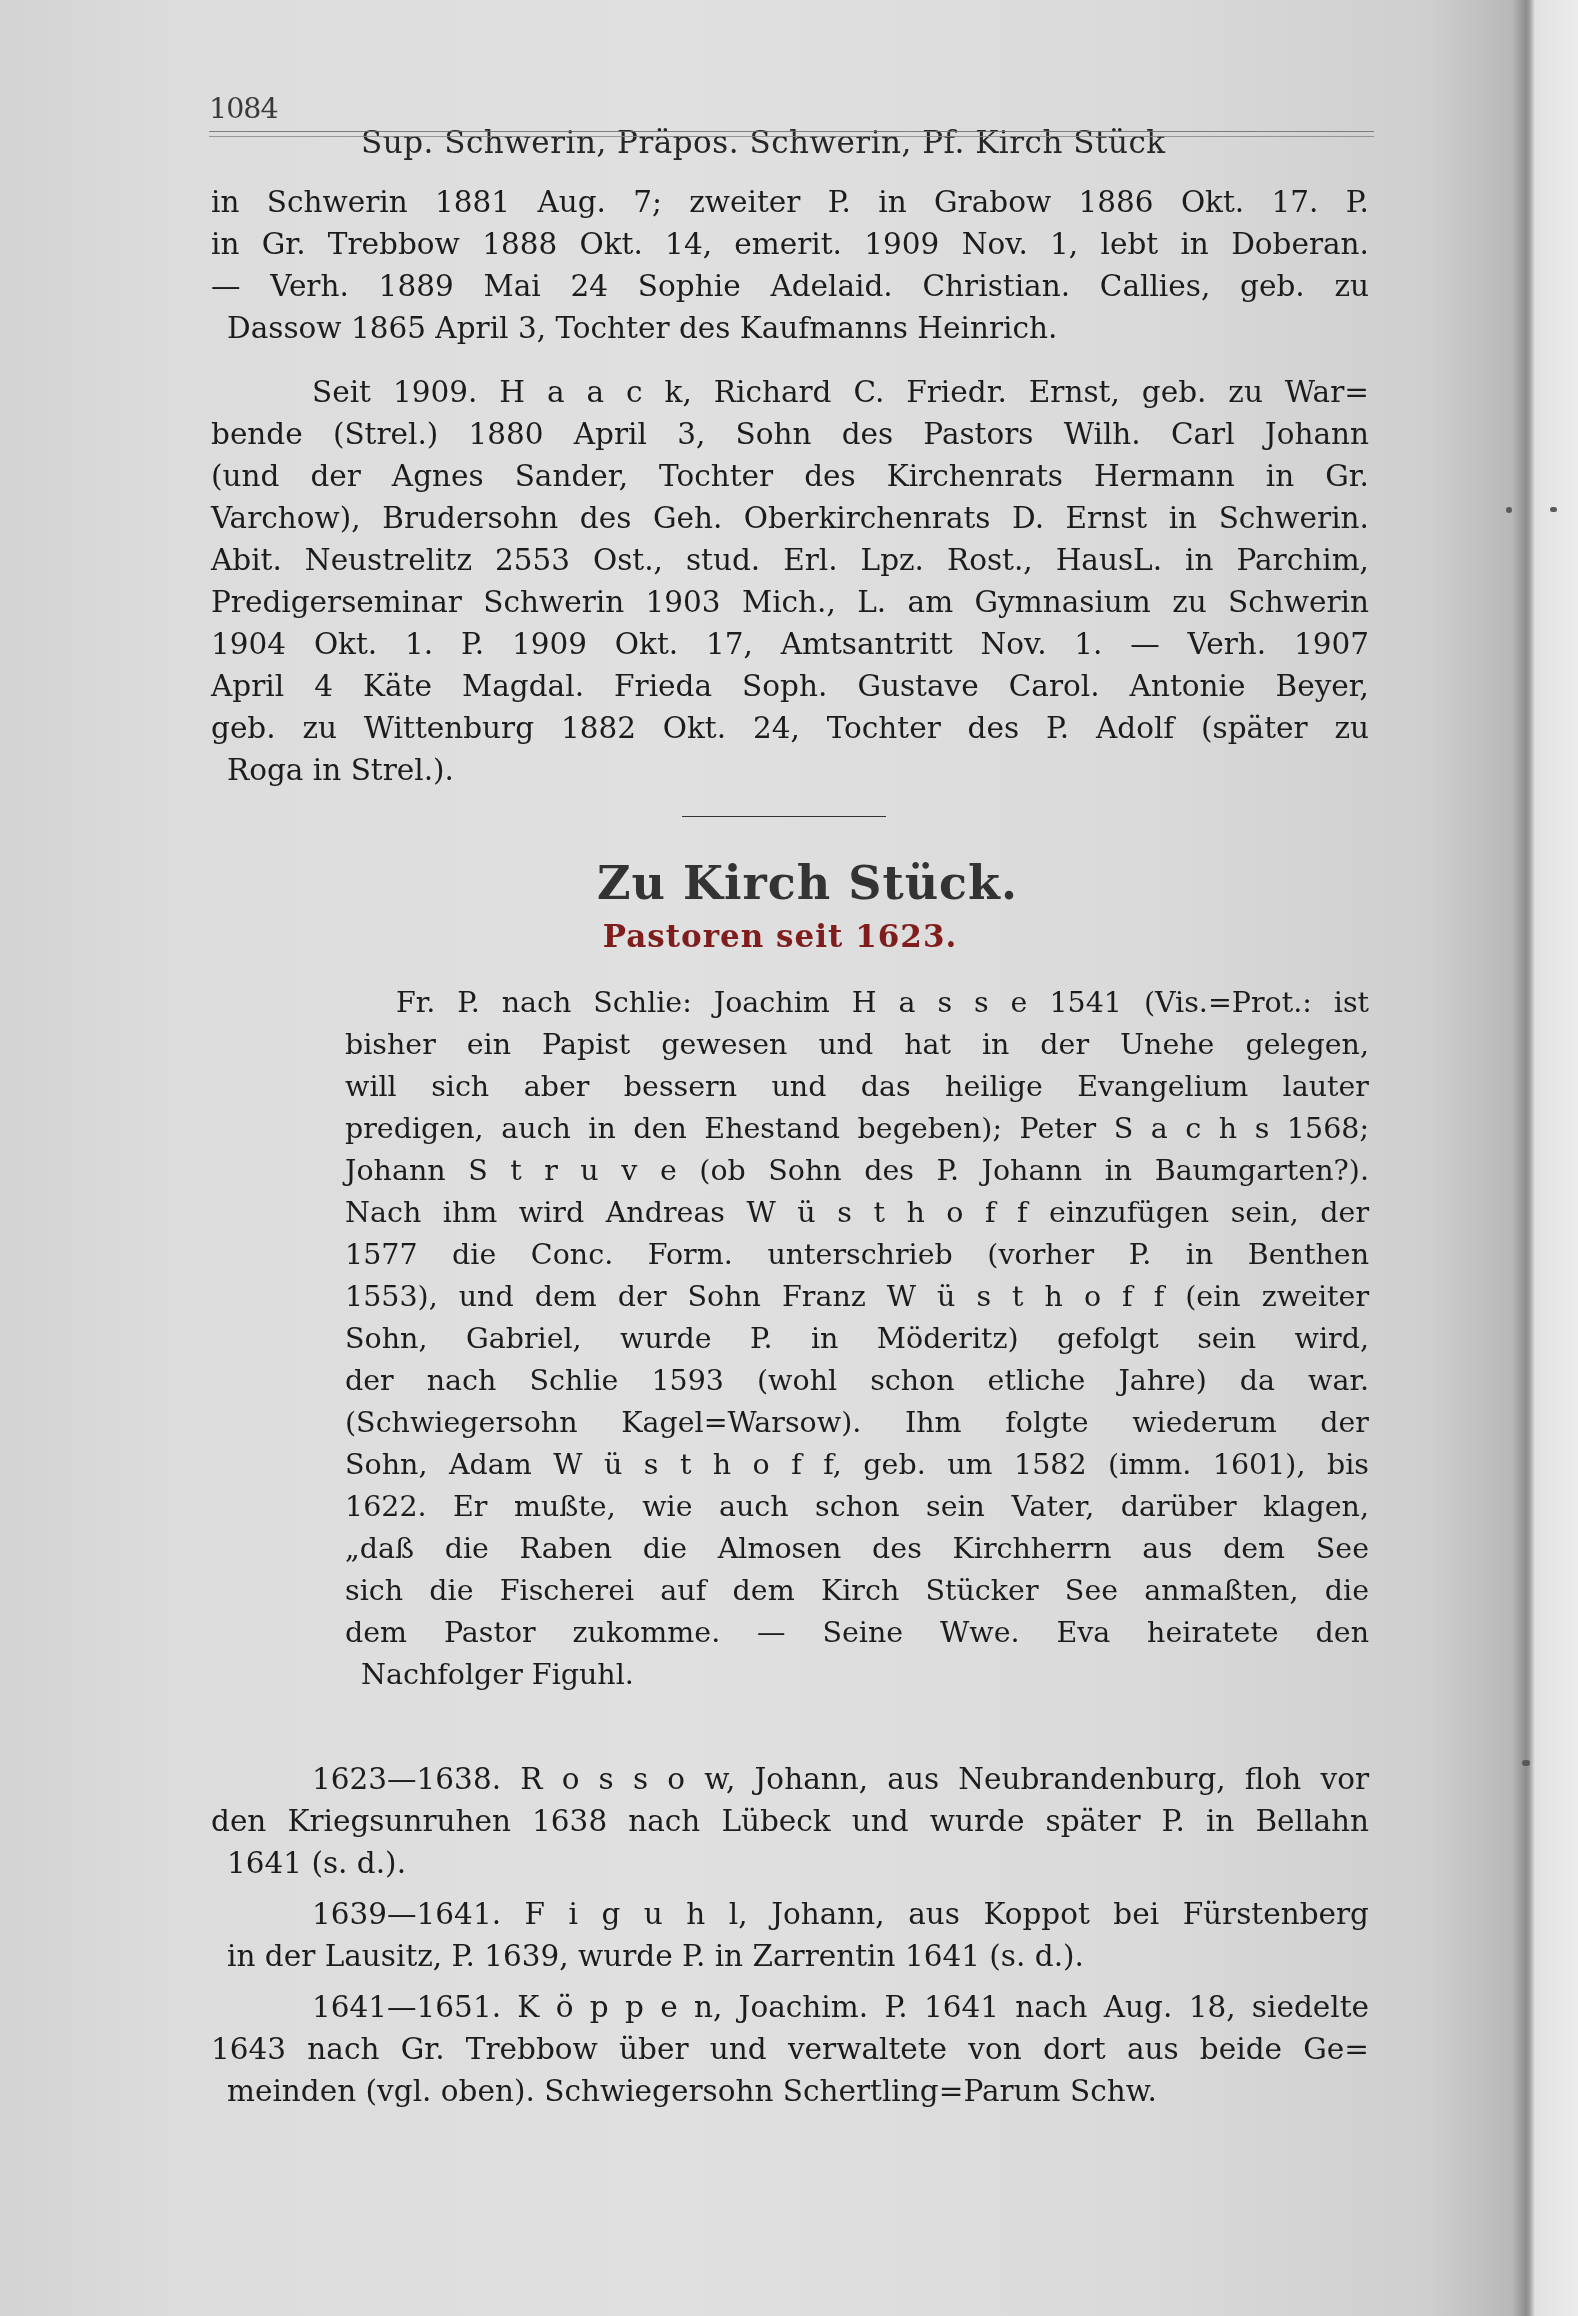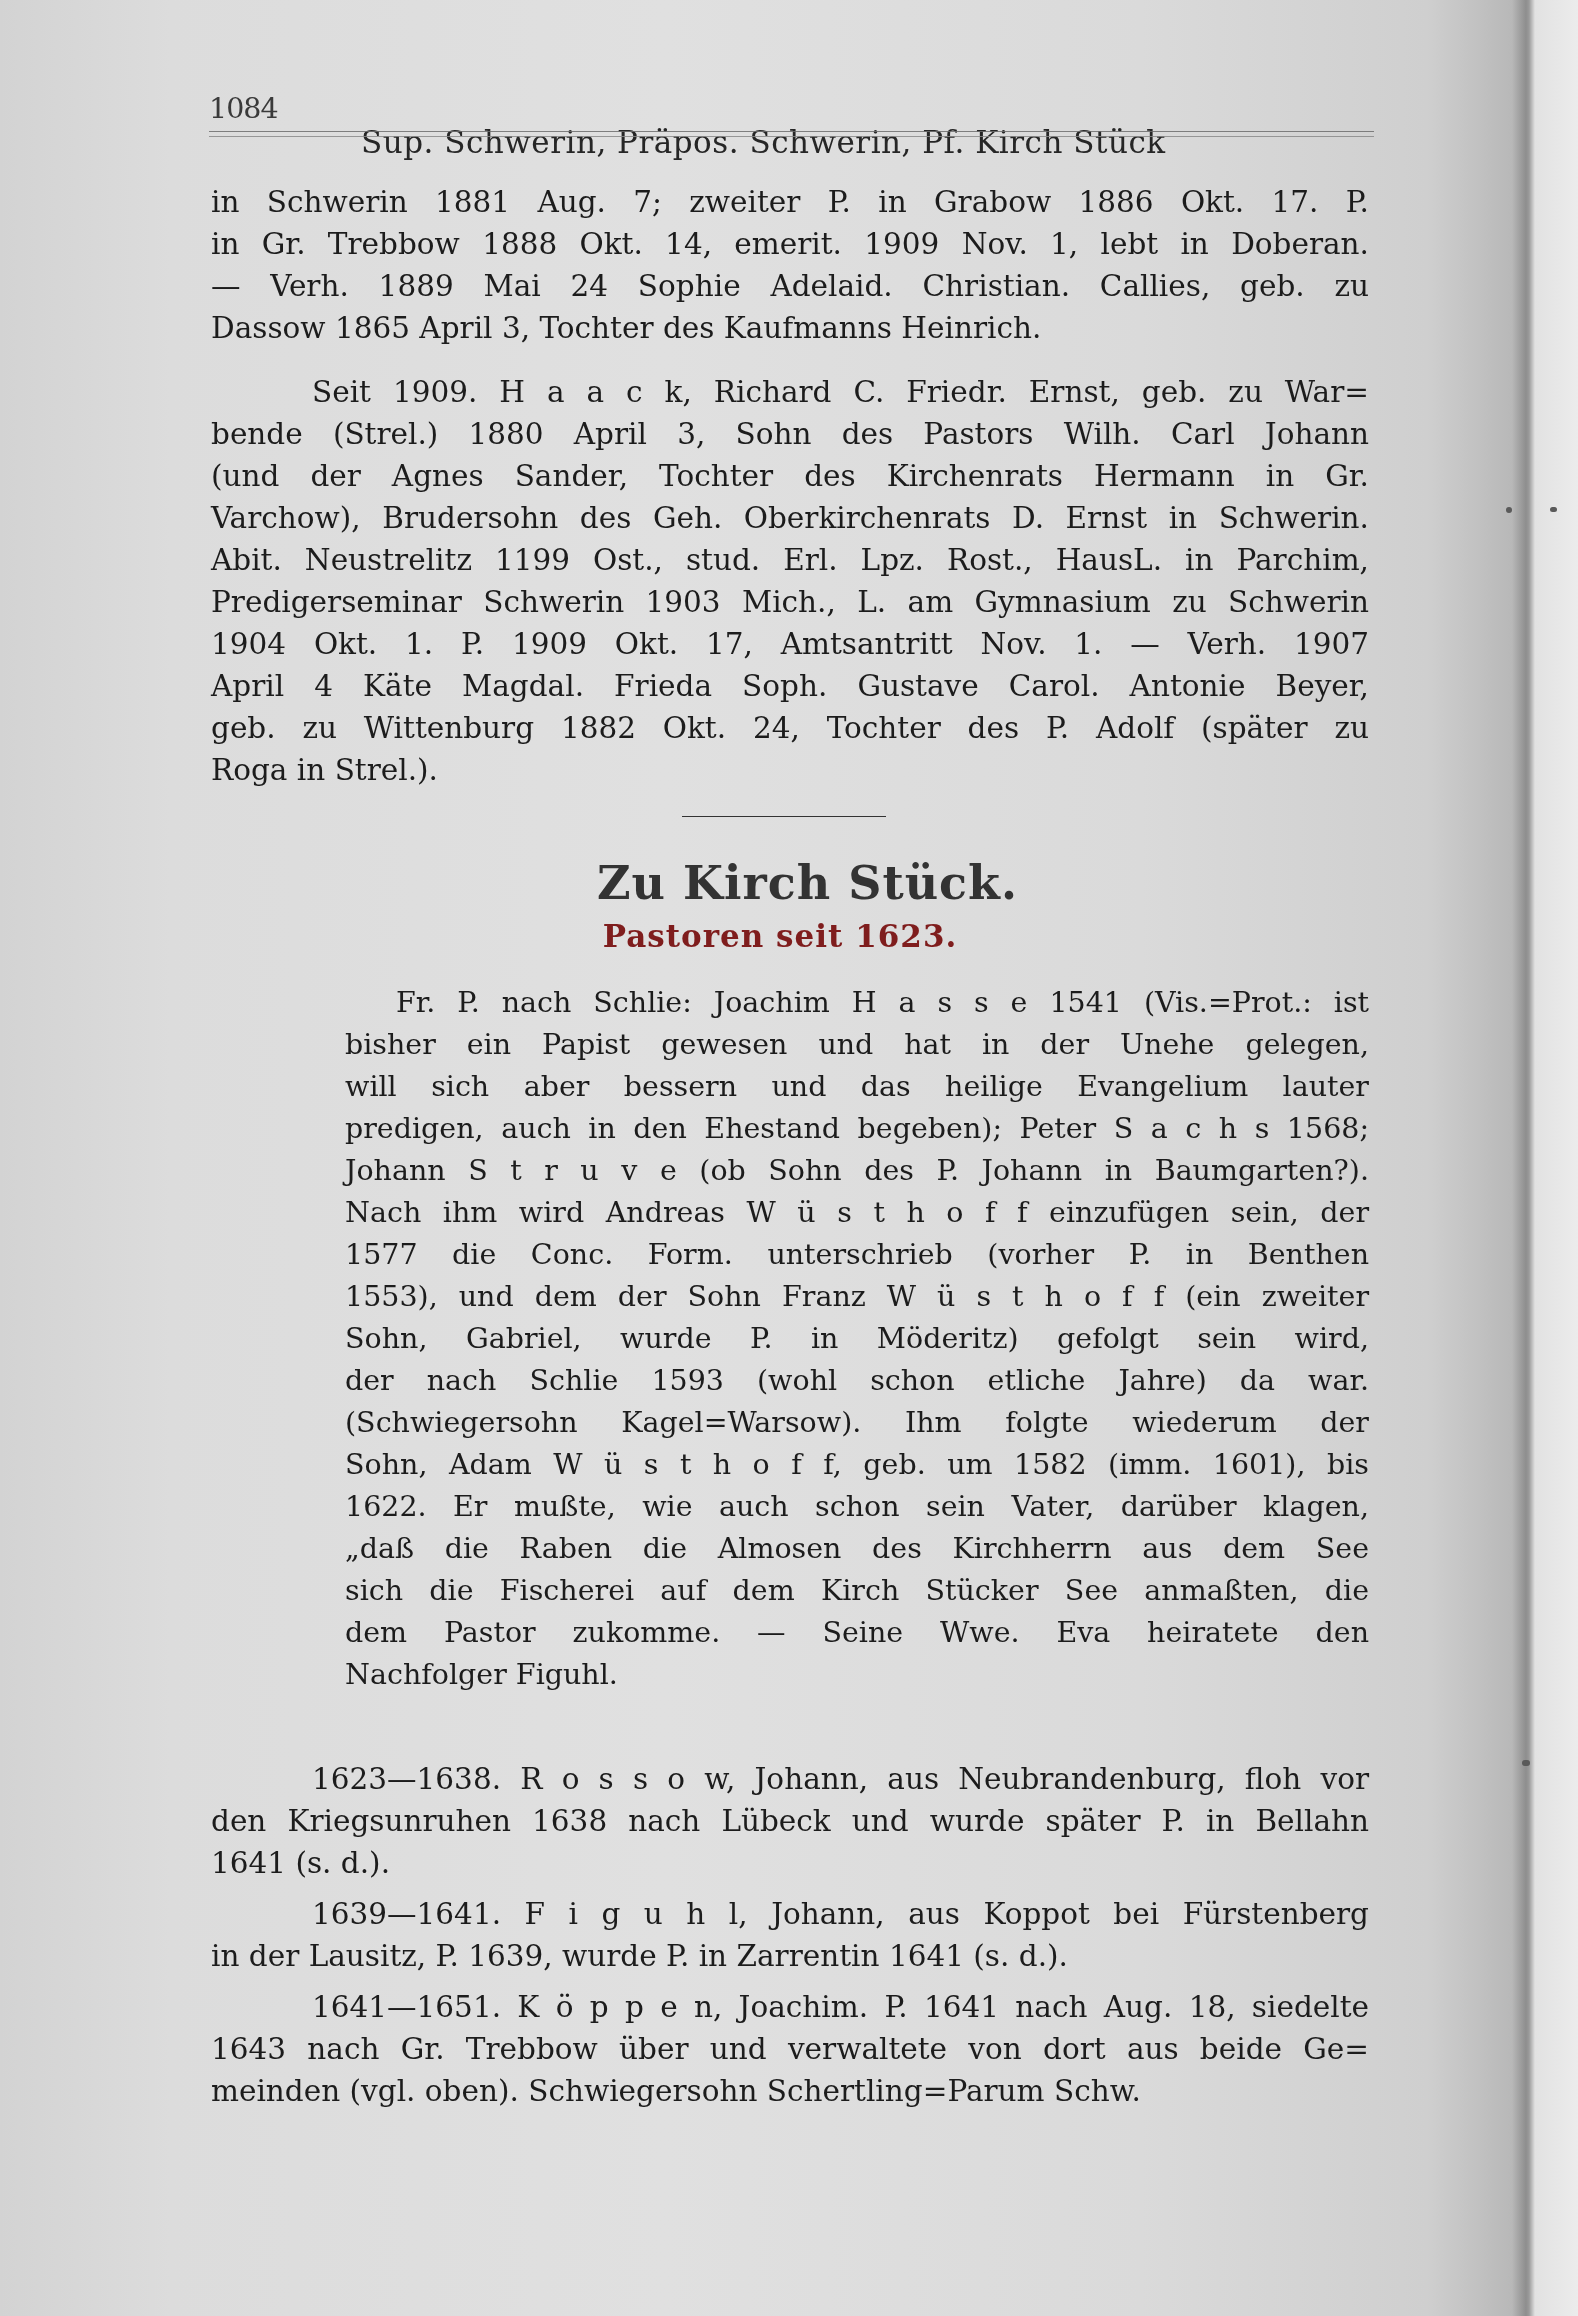--- a/index.html
+++ b/index.html
@@ -102,21 +102,21 @@
     }
     .inset-block {
       position: absolute;
       left: 345px;
       top: 982px;
       width: 1024px;
       font-size: 28.5px;
       line-height: 42px;
     }
     .line { display: block; white-space: nowrap; text-align: justify; text-align-last: justify; }
-    .line.last { text-align-last: left; }
+    .line.last { text-align-last: left; margin-left: 16px; }
     .margin-mark {
       position: absolute;
       background: #5a5a5a;
       border-radius: 2.9px;
     }
   </style>
 </head>
 <body>
 
 <div class="page">
@@ -132,21 +132,21 @@
     <span class="line">in Gr. Trebbow 1888 Okt. 14, emerit. 1909 Nov. 1, lebt in Doberan.</span>
     <span class="line">— Verh. 1889 Mai 24 Sophie Adelaid. Christian. Callies, geb. zu</span>
     <span class="line last">Dassow 1865 April 3, Tochter des Kaufmanns Heinrich.</span>
   </div>
 
   <div class="text-block" style="top:371px;">
     <span class="line" style="padding-left:101px;">Seit 1909. H a a c k, Richard C. Friedr. Ernst, geb. zu War=</span>
     <span class="line">bende (Strel.) 1880 April 3, Sohn des Pastors Wilh. Carl Johann</span>
     <span class="line">(und der Agnes Sander, Tochter des Kirchenrats Hermann in Gr.</span>
     <span class="line">Varchow), Brudersohn des Geh. Oberkirchenrats D. Ernst in Schwerin.</span>
-    <span class="line">Abit. Neustrelitz 1199 Ost., stud. Erl. Lpz. Rost., HausL. in Parchim,</span>
+    <span class="line">Abit. Neustrelitz 2553 Ost., stud. Erl. Lpz. Rost., HausL. in Parchim,</span>
     <span class="line">Predigerseminar Schwerin 1903 Mich., L. am Gymnasium zu Schwerin</span>
     <span class="line">1904 Okt. 1. P. 1909 Okt. 17, Amtsantritt Nov. 1. — Verh. 1907</span>
     <span class="line">April 4 Käte Magdal. Frieda Soph. Gustave Carol. Antonie Beyer,</span>
     <span class="line">geb. zu Wittenburg 1882 Okt. 24, Tochter des P. Adolf (später zu</span>
     <span class="line last">Roga in Strel.).</span>
   </div>
 
   <div class="section-rule"></div>
   <div class="section-title">Zu Kirch Stück.</div>
   <div class="section-subtitle">Pastoren seit 1623.</div>

